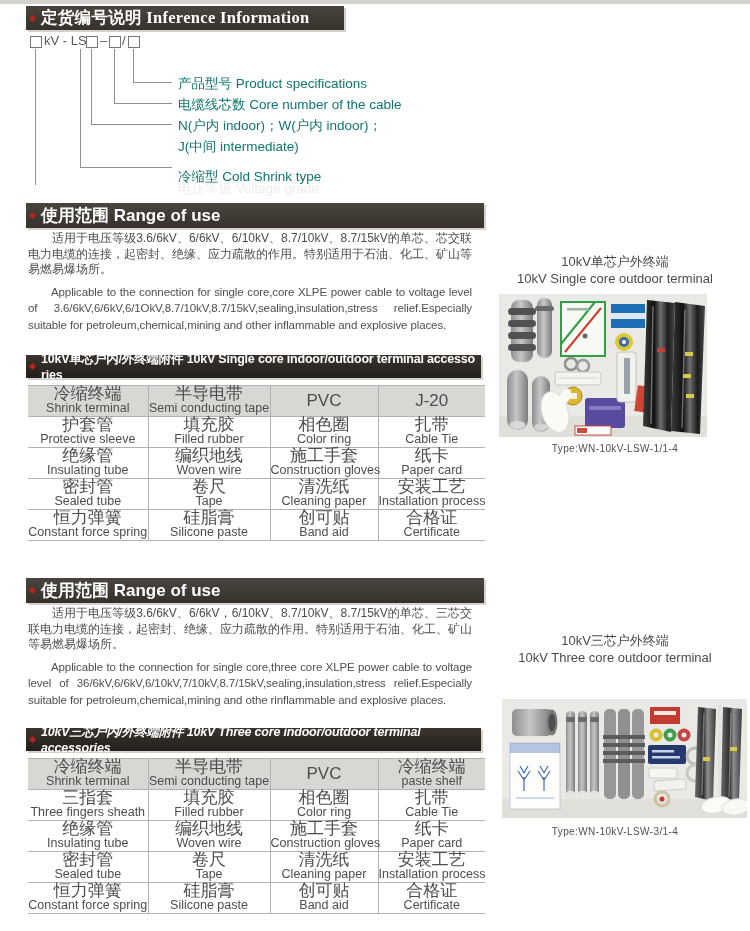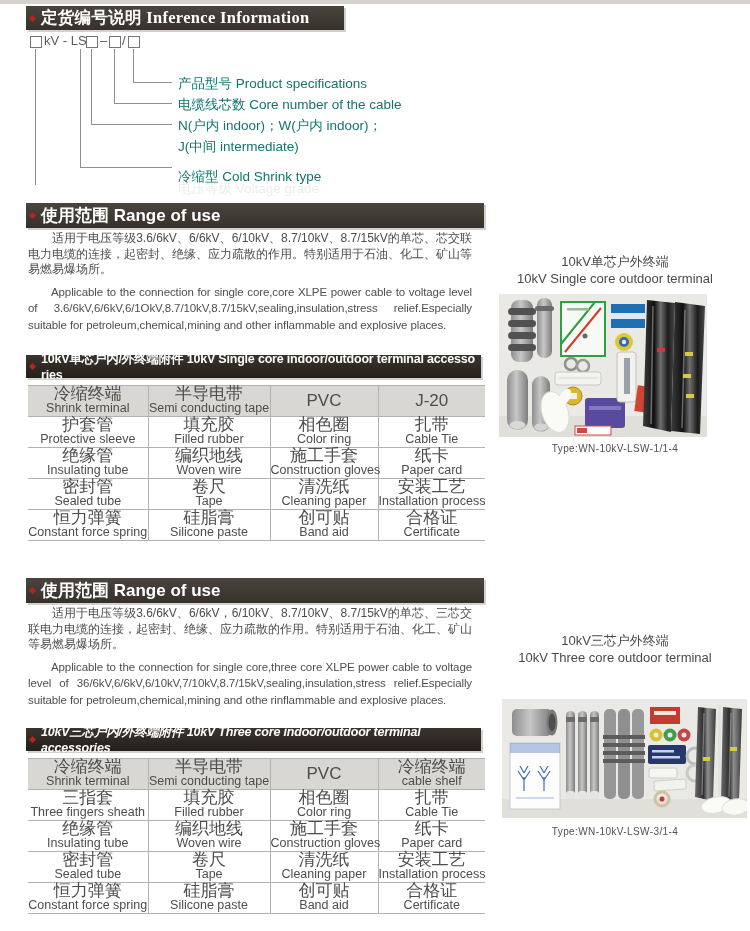--- a/index.html
+++ b/index.html
@@ -386,21 +386,21 @@
         <th>
             <div class="zh">半导电带</div>
             <div class="en">Semi conducting tape</div>
           </th>
         <th>
             <div class="zh">PVC</div>
             <div class="en"></div>
           </th>
         <th>
             <div class="zh">冷缩终端</div>
-            <div class="en">cable shelf</div>
+            <div class="en">paste shelf</div>
           </th>
       </tr>
     </thead>
     <tbody>
       <tr>
         <td>
             <div class="zh">三指套</div>
             <div class="en">Three fingers sheath</div>
           </td>
         <td>

